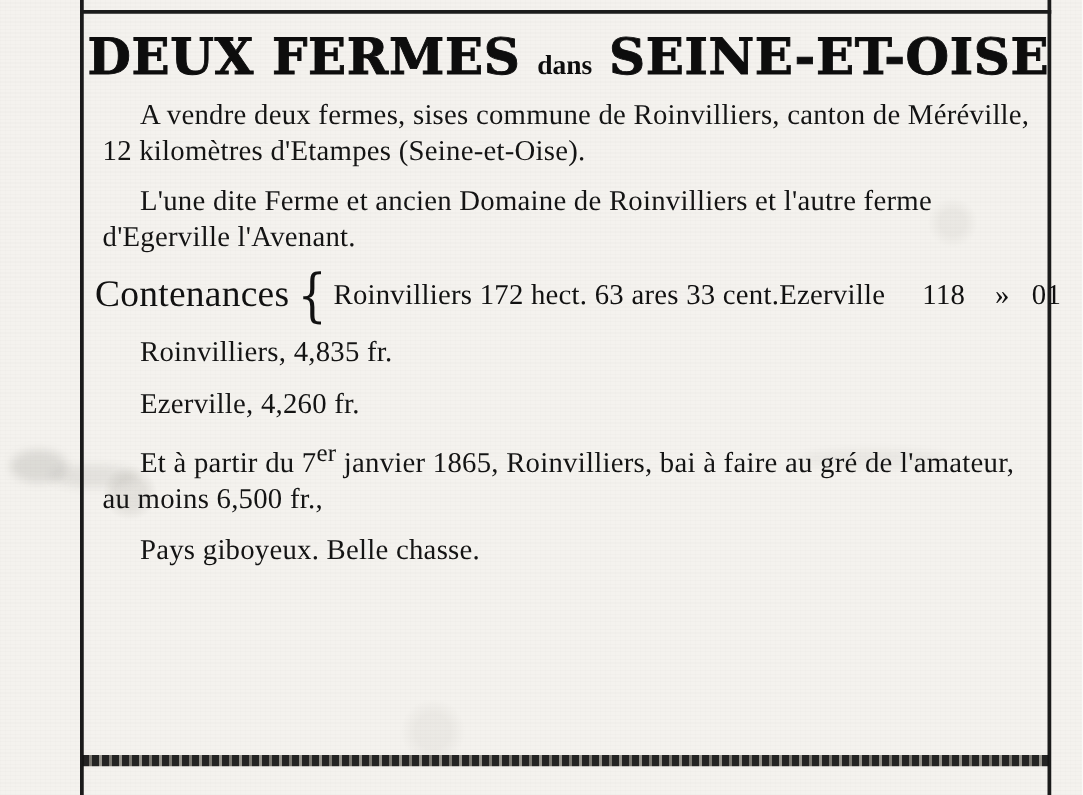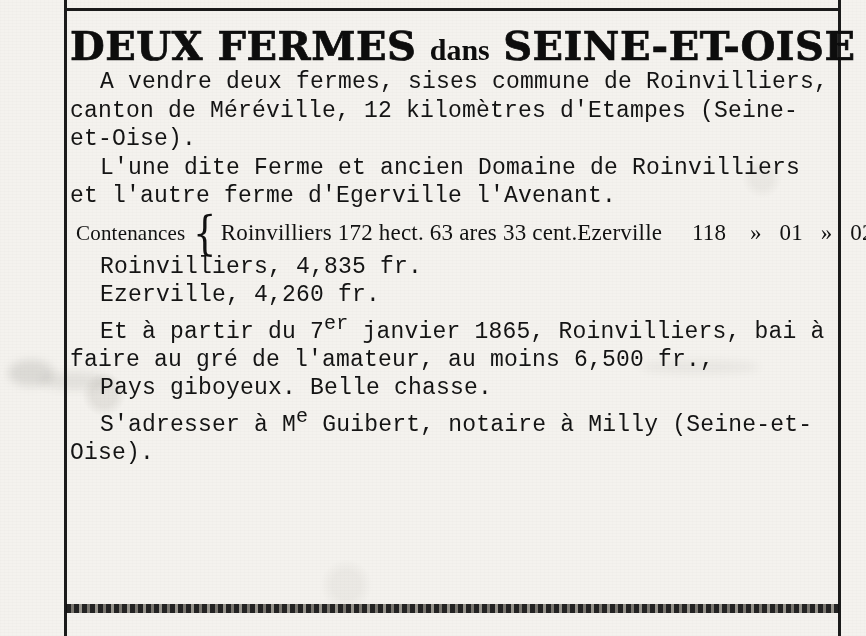--- a/index.html
+++ b/index.html
@@ -73,47 +73,46 @@
     font-size: 40px;
     line-height: 1.0;
     letter-spacing: -0.5px;
     color: #0d0d0d;
     white-space: nowrap;
     -webkit-text-stroke: 0.7px #0d0d0d;
   }
   h1.headline .small {
     font-family: "Liberation Serif", serif;
     font-weight: 700;
-    font-size: 30px;
+    font-size: 22px;
     letter-spacing: 0px;
     -webkit-text-stroke: 0px;
   }
   h1.headline .wide {
     letter-spacing: 0.5px;
     margin-top: 18px;
   }
   p.body {
-    margin: 0;
+    margin: 12px;
     font-size: 23px;
     line-height: 28.5px;
     letter-spacing: 0.2px;
     color: #141414;
     text-indent: 30px;
-    font-family: Liberation Mono, monospace;
   }
   .sup { font-size: 20px; vertical-align: super; }
   
   .conten-wrap {
     display: flex;
     align-items: center;
     margin-top: 2px;
     margin-bottom: 0px;
   }
   .conten-label {
-    font-size: 21px;
+    font-size: 30px;
     line-height: 28px;
     letter-spacing: 0.2px;
     padding-left: 6px;
     white-space: nowrap;
   }
   .brace {
     font-family: "DejaVu Serif", serif;
     font-size: 46px;
     line-height: 40px;
     margin: 0 2px 0 4px;
@@ -181,18 +180,17 @@
     </div>
 
     <p class="body">Roinvilliers, 4,835 fr.</p>
     <p class="body">Ezerville, 4,260 fr.</p>
 
     <p class="body"><span>Et à partir du 7</span><span class="sup">er</span><span> janvier 1865, Roinvilliers, bai à faire au gré de l'amateur, au moins 6,500 fr.,</span></p>
 
 
     <p class="body">Pays giboyeux. Belle chasse.</p>
 
-    <p class="body"><span>S'adresser à M</span><span class="sup">e</span><span> Guibert, notaire à Milly (Seine-et-Oise).</span></p>
 
   </div>
 
   <div class="bottom-rule"></div>
 </div>
 
 </body></html>

